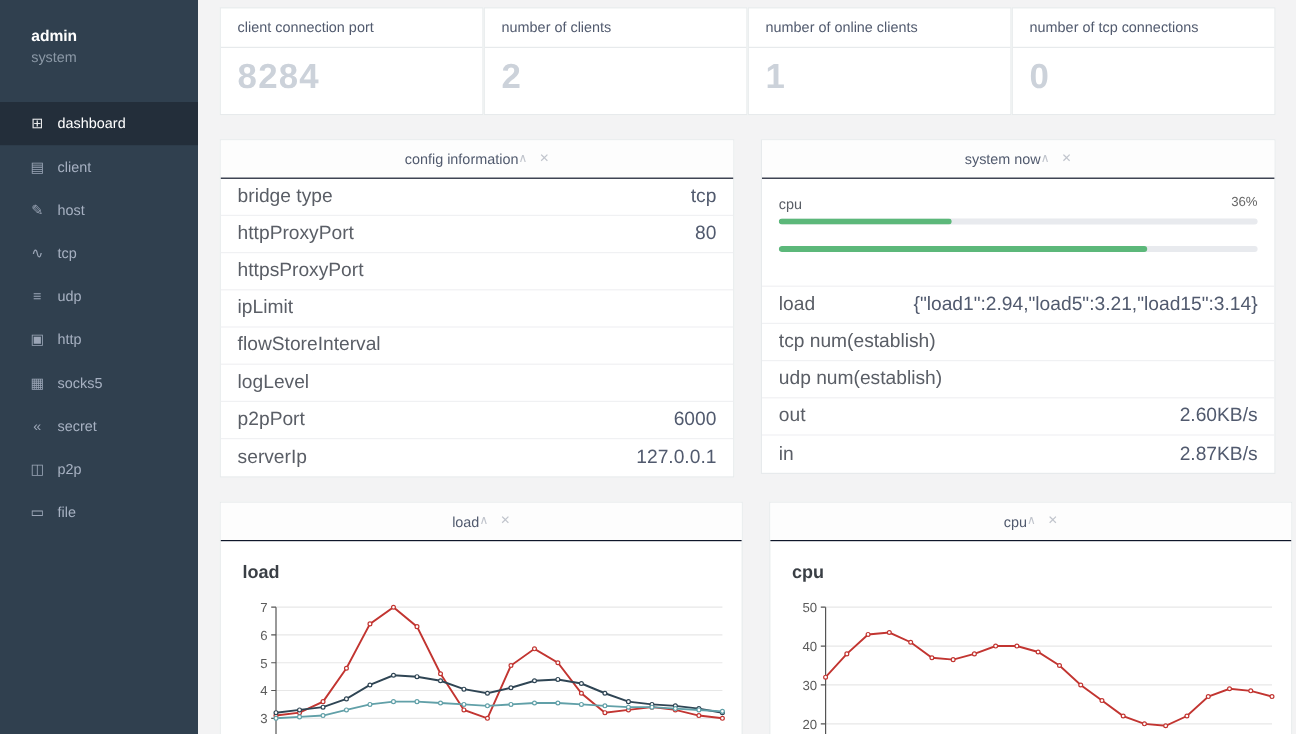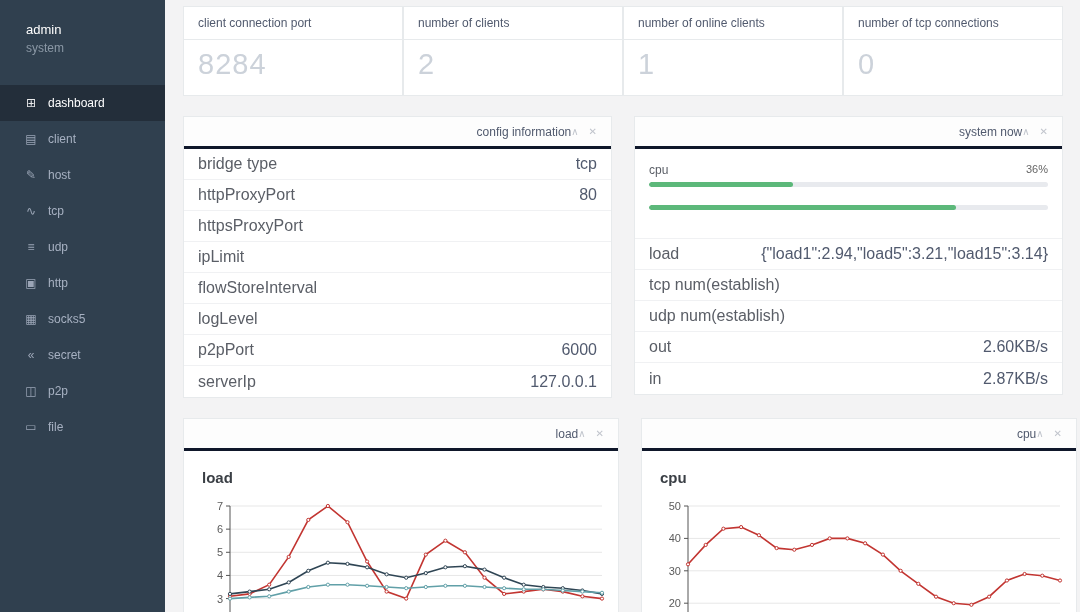--- a/index.html
+++ b/index.html
@@ -3,36 +3,36 @@
 <meta charset="utf-8">
 <style>
   *{margin:0;padding:0;box-sizing:border-box}
   html,body{width:1080px;height:612px;overflow:hidden}
   body{font-family:"Liberation Sans","DejaVu Sans",sans-serif;background:#f3f3f4;color:#515a6e}
   .page{display:flex;width:1080px;height:612px}
 
   
   .sidebar{width:165px;flex-shrink:0;background:#30404f;color:#a7b1c2}
   .profile{padding:22px 26px 16px}
-  .profile .name{color:#fff;font-weight:normal;font-size:13px}
+  .profile .name{color:#fff;font-weight:bold;font-size:13px}
   .profile .role{color:#8b98a6;font-size:12px;margin-top:4px}
   .nav{margin-top:14px}
   .nav-item{display:flex;align-items:center;gap:10px;padding:0 24px;height:36px;font-size:12px;cursor:pointer}
   .nav-item.active{background:#232e3a;color:#fff}
   .nav-item .ic{width:14px;font-size:12px;text-align:center;opacity:.9}
 
   
   main{flex:1;padding:6px 17px 0 18px;overflow:hidden}
   .stats{display:grid;grid-template-columns:repeat(4,1fr);}
   .card,.panel{background:#fff;border:1px solid #e7eaec}
   .stat-title{padding:9px 14px;border-bottom:1px solid #e7eaec;font-size:12px;color:#515a6e}
-  .stat-value{padding:8px 14px 14px;font-size:29px;font-weight:400;color:#ccd2da;letter-spacing:1px}
+  .stat-value{padding:8px 14px 14px;font-size:29px;font-weight:700;color:#ccd2da;letter-spacing:1px}
 
   .row2{display:grid;grid-template-columns:1fr 1fr;gap:22px;margin-top:20px;align-items:start}
-  .panel-hd{display:flex;justify-content:flex-end;align-items:center;padding:0 14px;height:32px;border-bottom:3px solid #0f172a;font-size:12px;color:#515a6e;background:#fdfdfd}
+  .panel-hd{display:flex;justify-content:center;align-items:center;padding:0 14px;height:32px;border-bottom:1px solid #0f172a;font-size:12px;color:#515a6e;background:#fdfdfd}
   .tools{display:flex;gap:10px;color:#c0c4cc;font-size:10px}
   .tools span{cursor:pointer}
 
   .trow{display:flex;justify-content:space-between;align-items:center;padding:0 14px;height:31px;border-bottom:1px solid #f0f1f3;font-size:16px;color:#5a5e66}
   .trow:last-child{border-bottom:none}
   .tv{color:#515a6e}
 
   .gauges{padding:14px 14px 10px;border-bottom:1px solid #f0f1f3}
   .gauge{margin-bottom:18px}
   .g-top{display:flex;justify-content:space-between;font-size:12px;color:#5a5e66;margin-bottom:5px}

